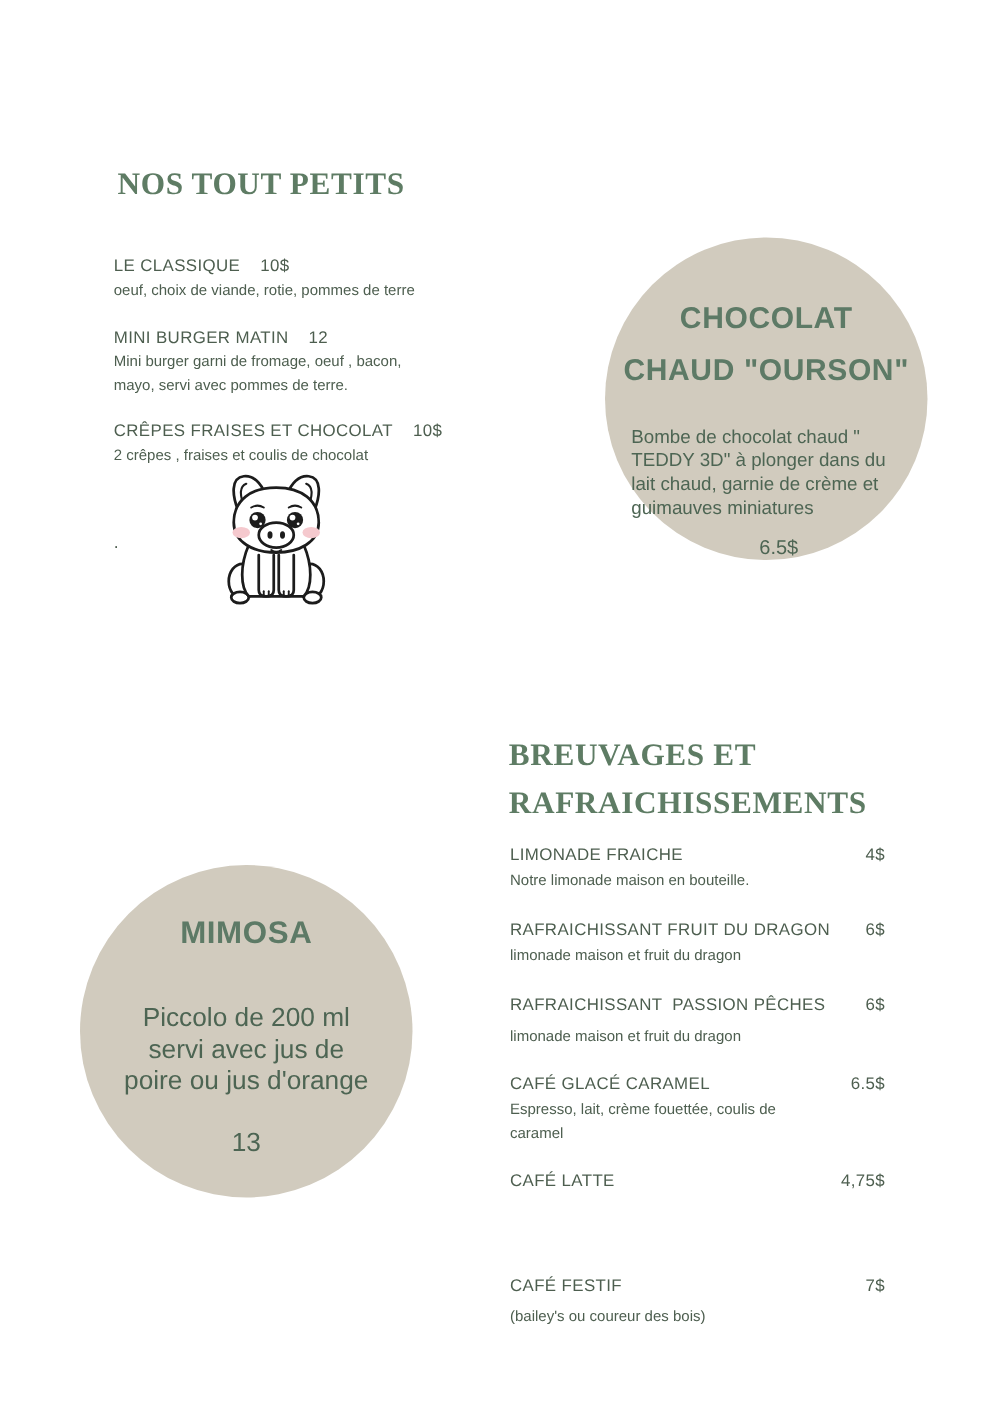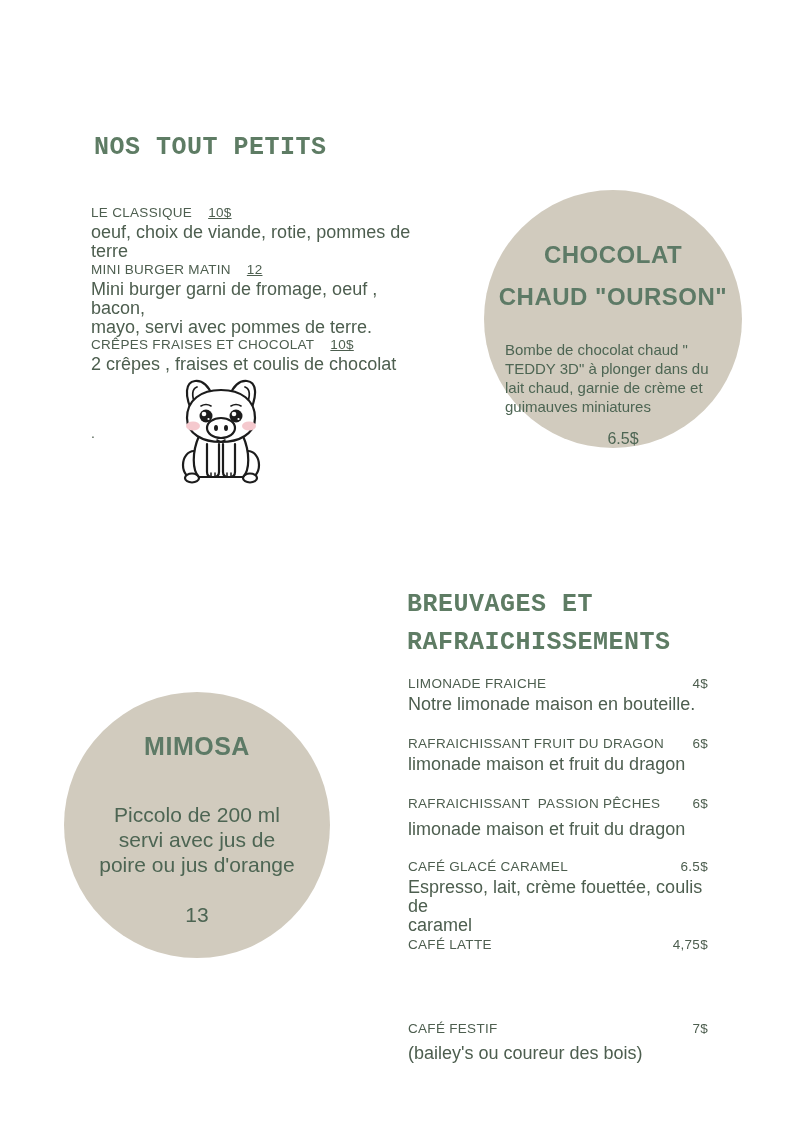--- a/index.html
+++ b/index.html
@@ -14,41 +14,41 @@
   html,body{background:#fff;}
   .page{
     position:relative;
     width:793px;height:1122px;
     background:#fff;
     font-family:"Liberation Sans",sans-serif;
     color:var(--text-green);
     overflow:hidden;
   }
   .serif-title{
-    font-family:Liberation Mono, monospace;
+    font-family:Liberation Serif, serif;
     font-weight:bold;
     color:var(--heading-green);
     white-space:pre-line;
   }
   .petits-title{
     position:absolute;left:94px;top:134px;
     font-size:25px;line-height:28px;letter-spacing:0.5px;
   }
   .breuvages-title{
     position:absolute;left:407px;top:586px;
     font-size:25px;line-height:38px;letter-spacing:0.5px;
   }
   .item{position:absolute;}
   .left-item{left:91px;width:330px;}
   .name-row{font-size:13.5px;line-height:18px;letter-spacing:0.3px;}
   .iname{white-space:pre;}
-  .left-item .iprice{margin-left:16px;text-decoration:underline;}
+  .left-item .iprice{margin-left:16px;}
   .idesc{
     margin-top:1px;
-    font-size:18px;line-height:19px;
+    font-size:12px;line-height:19px;
     white-space:pre-line;
   }
   .r-item{left:408px;width:300px;}
   .r-row{
     display:flex;justify-content:space-between;align-items:baseline;
     font-size:13.5px;line-height:18px;letter-spacing:0.3px;gap:28px;
   }
   .r-item .idesc{margin-top:2px;}
   .r-item .gap-lg{margin-top:7px;}
   .r-item .gap-md{margin-top:6px;}

